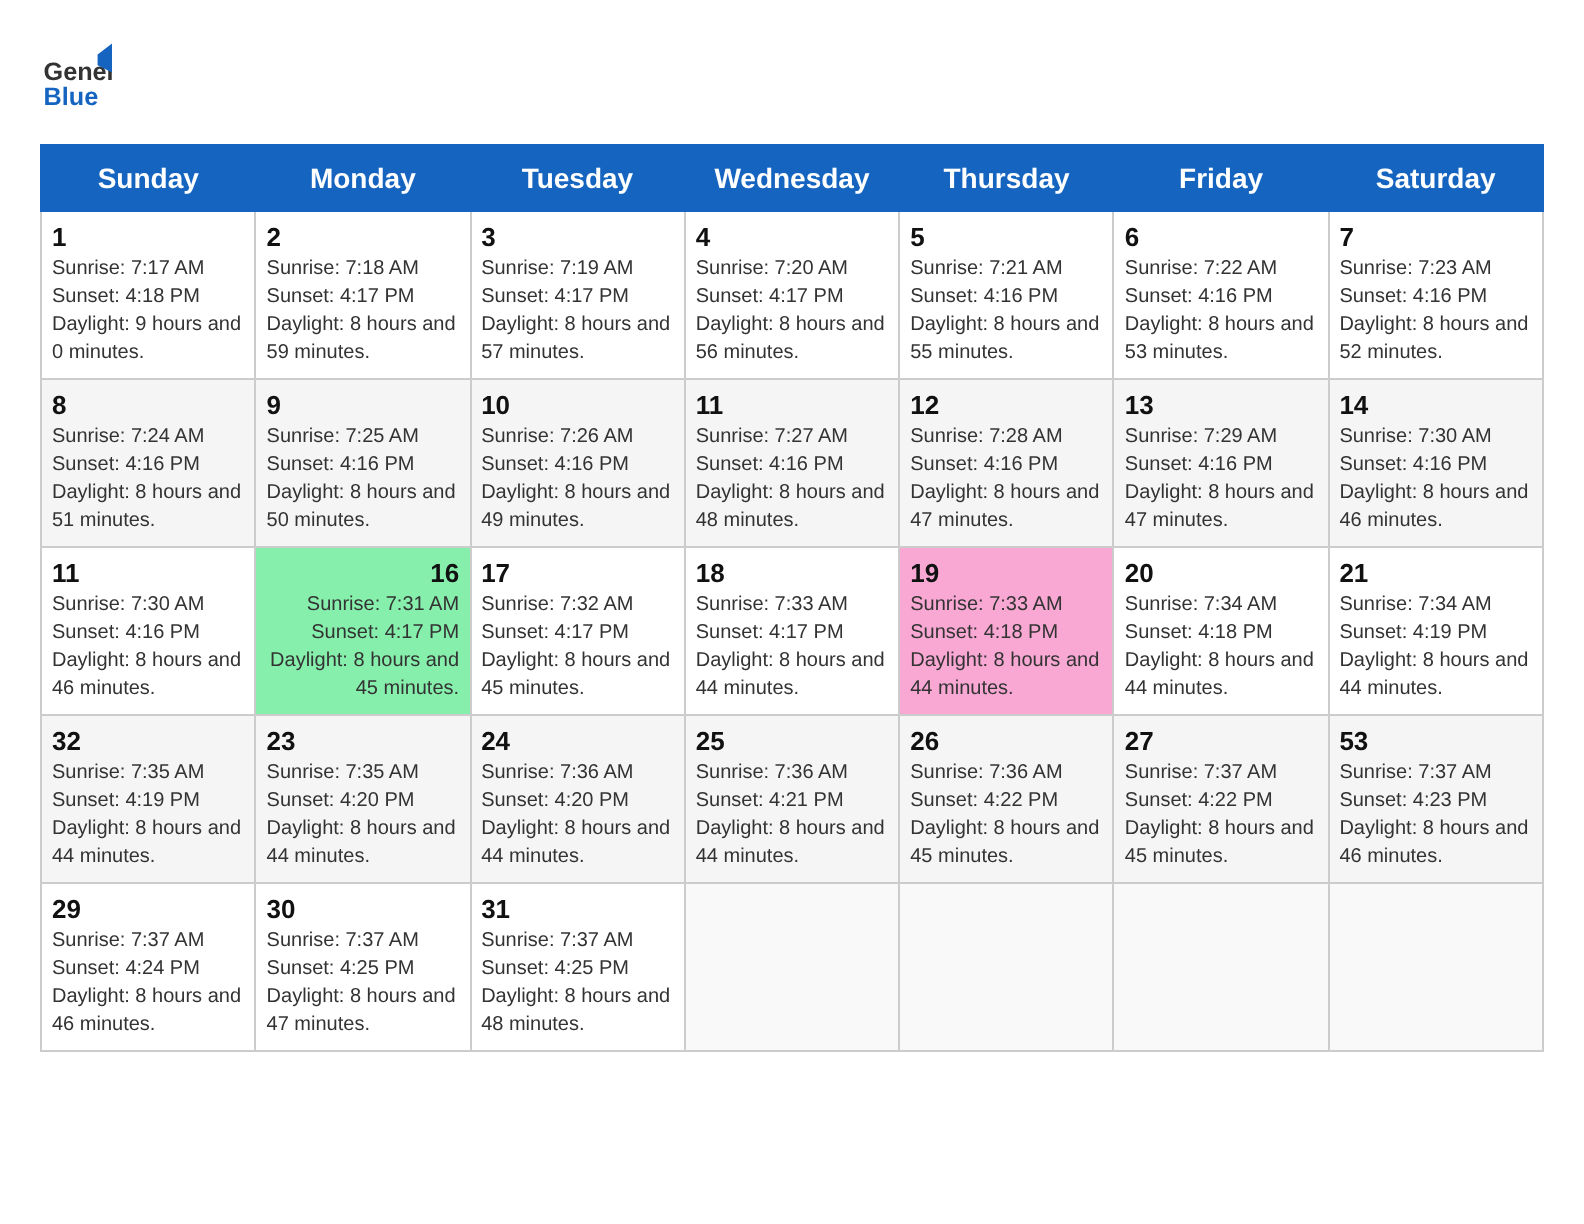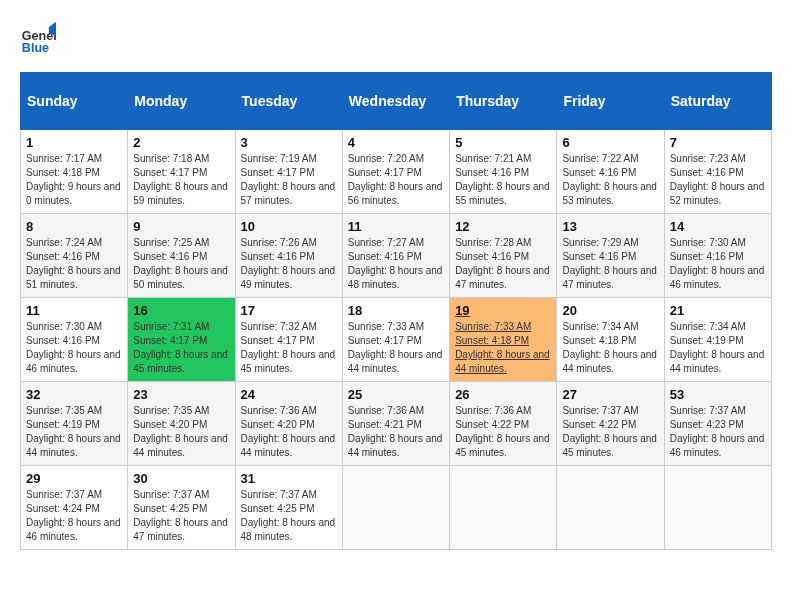--- a/index.html
+++ b/index.html
@@ -38,22 +38,22 @@
       color: #555;
     }
     table {
       width: 100%;
       border-collapse: collapse;
       table-layout: fixed;
     }
     thead th {
       background-color: #1565c0;
       color: #fff;
-      text-align: left;
-      padding: 20px 6px;
+      text-align: center;
+      padding: 8px 6px;
       font-size: 14px;
       font-weight: bold;
       border: 1px solid #1565c0;
     }
     tbody td {
       vertical-align: top;
       padding: 5px 5px;
       border: 1px solid #ccc;
       font-size: 10.5px;
       color: #333;
@@ -171,33 +171,33 @@
         <td style="background: rgb(245, 245, 245);">
           <span class="day-num">14</span>
           <div class="day-info">Sunrise: 7:30 AM<br>Sunset: 4:16 PM<br>Daylight: 8 hours and 46 minutes.</div>
         </td>
       </tr>
       <tr>
         <td style="background: rgb(255, 255, 255);">
           <span class="day-num">11</span>
           <div class="day-info">Sunrise: 7:30 AM<br>Sunset: 4:16 PM<br>Daylight: 8 hours and 46 minutes.</div>
         </td>
-        <td style="background: #22c55e;">
+        <td style="background: #86efac; text-align: right;">
           <span class="day-num">16</span>
           <div class="day-info">Sunrise: 7:31 AM<br>Sunset: 4:17 PM<br>Daylight: 8 hours and 45 minutes.</div>
         </td>
         <td style="background: rgb(255, 255, 255);">
           <span class="day-num">17</span>
           <div class="day-info">Sunrise: 7:32 AM<br>Sunset: 4:17 PM<br>Daylight: 8 hours and 45 minutes.</div>
         </td>
         <td style="background: rgb(255, 255, 255);">
           <span class="day-num">18</span>
           <div class="day-info">Sunrise: 7:33 AM<br>Sunset: 4:17 PM<br>Daylight: 8 hours and 44 minutes.</div>
         </td>
-        <td style="background: #fdba74; text-decoration: underline;">
+        <td style="background: #f9a8d4;">
           <span class="day-num">19</span>
           <div class="day-info">Sunrise: 7:33 AM<br>Sunset: 4:18 PM<br>Daylight: 8 hours and 44 minutes.</div>
         </td>
         <td style="background: rgb(255, 255, 255);">
           <span class="day-num">20</span>
           <div class="day-info">Sunrise: 7:34 AM<br>Sunset: 4:18 PM<br>Daylight: 8 hours and 44 minutes.</div>
         </td>
         <td style="background: rgb(255, 255, 255);">
           <span class="day-num">21</span>
           <div class="day-info">Sunrise: 7:34 AM<br>Sunset: 4:19 PM<br>Daylight: 8 hours and 44 minutes.</div>

